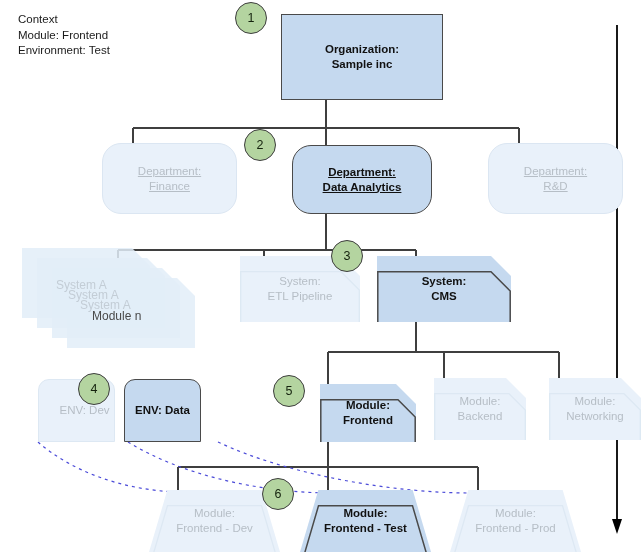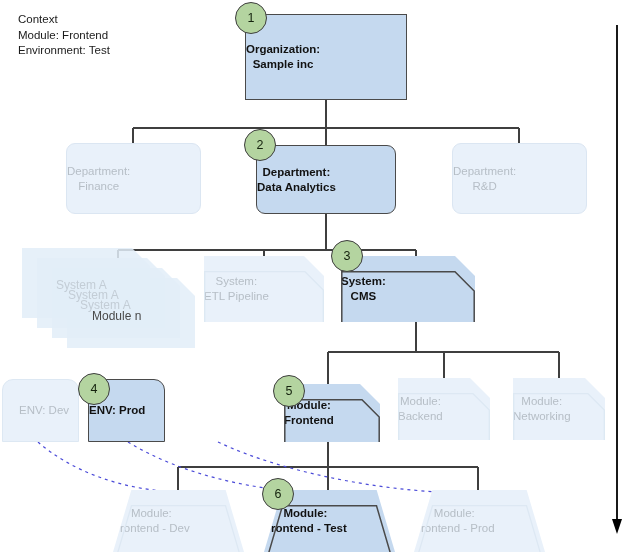--- a/index.html
+++ b/index.html
@@ -30,26 +30,27 @@
     color:#1b1b1b;
     white-space:pre;
   }
 
   
   .node{
     position:absolute;
     box-sizing:border-box;
     display:flex;
     align-items:center;
-    justify-content:flex-start;
+    justify-content:center;
     text-align:center;
     font-size:11.5px;
     line-height:15px;
     white-space:pre-line;
     user-select:none;
+    margin-left:36px;
   }
   .node .label{ display:block; }
 
   
   .node.active{
     background:#c5d9ef;
     color:#111111;
     font-weight:bold;
   }
   .node.inactive{
@@ -59,21 +60,22 @@
   }
 
   
   .shape-rect{
     border:1.4px solid #4a4a4a;
   }
 
   
   .shape-round{
     border:1.4px solid #4a4a4a;
-    border-radius:9px;
+    border-radius:19px;
+    text-decoration:underline;
   }
   .shape-round.inactive{ border-color:#dbe6f2; }
 
   
   .shape-cut{
     border:none;
     clip-path:polygon(0 0, calc(100% - 20px) 0, 100% 20px, 100% 100%, 0 100%);
   }
   .shape-cut .cut-outline{
     position:absolute;
@@ -233,21 +235,21 @@
     <span class="label">System:
 CMS</span>
   </div>
   <div class="badge" style="left:331px;top:240px;">3</div>
 
   <div class="node shape-envbox inactive" style="left:2px;top:379px;width:77px;height:63px;padding-left:16px;">
     <span class="label">ENV: Dev</span>
   </div>
 
   <div class="node shape-envbox active" style="left:88px;top:379px;width:77px;height:63px;">
-    <span class="label">ENV: Prod</span>
+    <span class="label">ENV: Data</span>
   </div>
   <div class="badge" style="left:78px;top:373px;">4</div>
 
 
   <div class="node shape-cut active" style="left:284px;top:384px;width:96px;height:58px;">
     <div class="cut-outline">
       <svg viewBox="0 0 96 58" preserveAspectRatio="none">
         <path d="M0.8,0.8 H78 L95.2,18 V57.2 H0.8 Z" fill="none" stroke="#4a4a4a" stroke-width="1.5"></path>
       </svg>
     </div>

